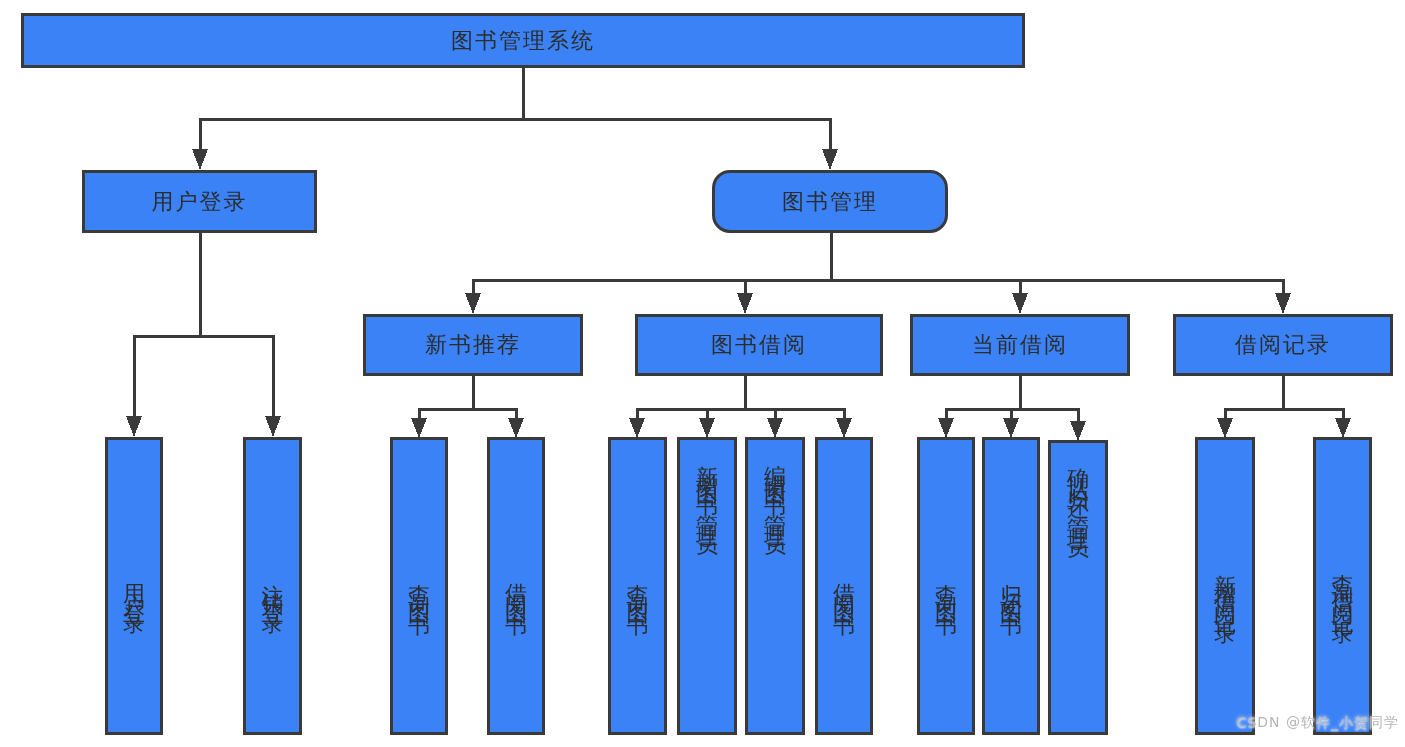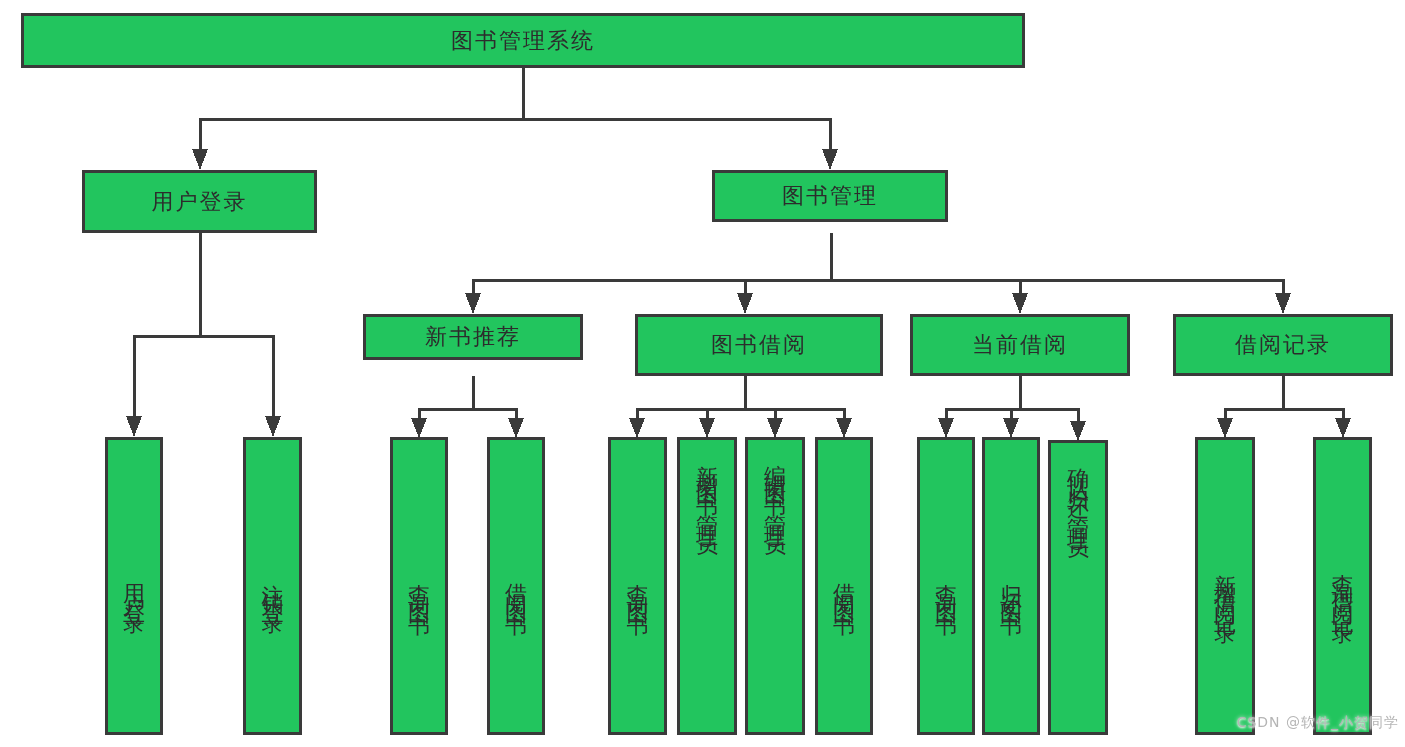--- a/index.html
+++ b/index.html
@@ -2,21 +2,21 @@
 <html><head>
 <meta charset="utf-8">
 <style>
   html,body{margin:0;padding:0;background:#ffffff;}
   #stage{
     position:relative;width:1405px;height:747px;background:#ffffff;
     overflow:hidden;font-family:"DejaVu Sans","Liberation Sans",sans-serif;
   }
   #connector-layer{position:absolute;left:0;top:0;}
   .node{
-    position:absolute;box-sizing:border-box;background:#22c55e;
+    position:absolute;box-sizing:border-box;background:#3b82f6;
     border:3px solid #3a3a3a;display:flex;align-items:center;justify-content:center;
     color:#2c2c2c;
   }
   .h-node{font-size:22px;letter-spacing:2px;white-space:nowrap;}
   .v-node{align-items:center;}
   .v-node .vtext{
     writing-mode:vertical-rl;text-orientation:mixed;
     font-size:22px;letter-spacing:10px;line-height:1;
   }
   .v-node.top{align-items:flex-start;}
@@ -101,25 +101,25 @@
     </g>
   </svg>
 
   <div class="node h-node" style="left:21px;top:13px;width:1004px;height:55px;">
     <span>图书管理系统</span>
   </div>
 
   <div class="node h-node" style="left:82px;top:170px;width:235px;height:63px;">
     <span>用户登录</span>
   </div>
-  <div class="node h-node" style="left:712px;top:170px;width:236px;height:52px;">
+  <div class="node h-node" style="left:712px;top:170px;width:236px;height:63px;border-radius:18px;">
     <span>图书管理</span>
   </div>
 
-  <div class="node h-node" style="left:363px;top:314px;width:220px;height:46px;">
+  <div class="node h-node" style="left:363px;top:314px;width:220px;height:62px;">
     <span>新书推荐</span>
   </div>
   <div class="node h-node" style="left:635px;top:314px;width:248px;height:62px;">
     <span>图书借阅</span>
   </div>
   <div class="node h-node" style="left:910px;top:314px;width:220px;height:62px;">
     <span>当前借阅</span>
   </div>
   <div class="node h-node" style="left:1173px;top:314px;width:220px;height:62px;">
     <span>借阅记录</span>

